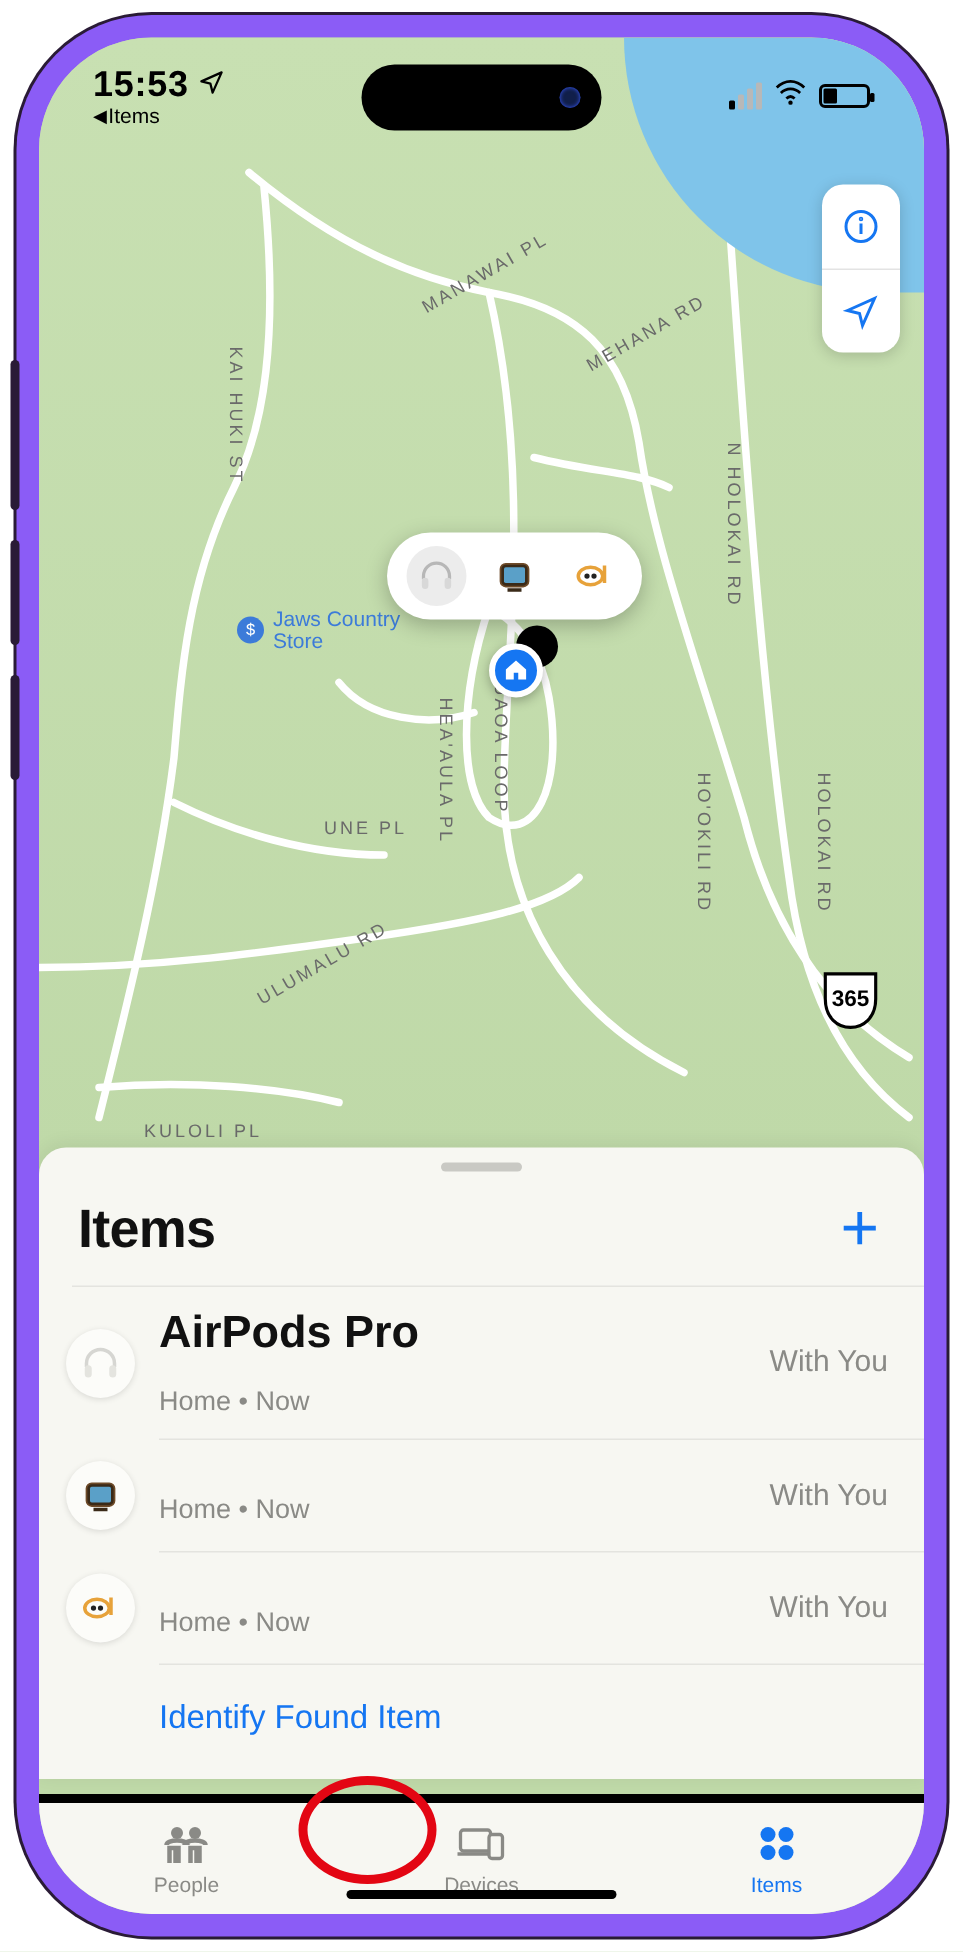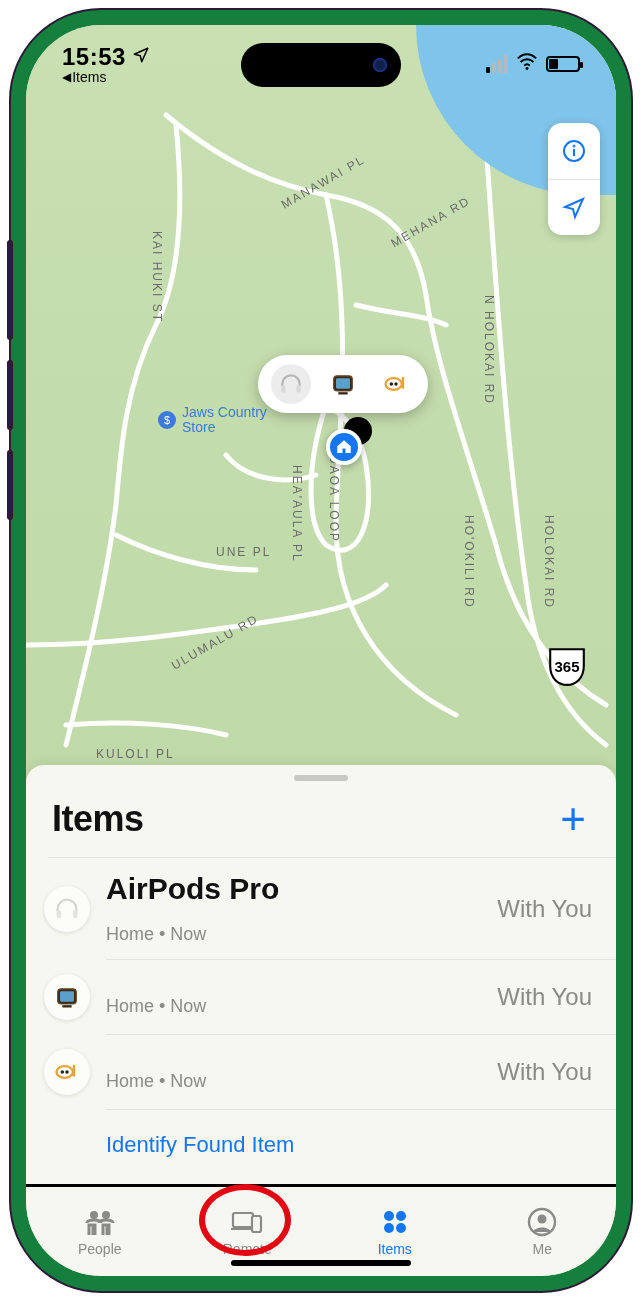--- a/index.html
+++ b/index.html
@@ -4,21 +4,21 @@
 <style>
   * { box-sizing: border-box; margin: 0; padding: 0; }
   html, body { width: 642px; height: 1301px; background: #fff; font-family: -apple-system, "Helvetica Neue", Helvetica, Arial, sans-serif; }
   
   .phone {
     position: relative;
     width: 620px;
     height: 1281px;
     margin: 10px auto;
     border-radius: 90px;
-    background: #15803d;
+    background: #8b5cf6;
     padding: 15px;
     box-shadow: 0 0 0 2px #2a1b36;
   }
   .screen {
     position: relative;
     width: 100%;
     height: 100%;
     border-radius: 75px;
     overflow: hidden;
     background: #bfd9a8;
@@ -135,28 +135,28 @@
   .row { display:flex; align-items:center; padding:14px 24px 14px 18px; gap:16px; }
   .row-icon {
     width:46px; height:46px; border-radius:50%; background:#fcfcf9;
     box-shadow:0 1px 4px rgba(0,0,0,0.12);
     display:flex; align-items:center; justify-content:center; font-size:24px; flex-shrink:0;
   }
   .row-icon.ghost { color:#cfcfcf; }
   .row-main { flex:1; min-width:0; }
   .row-title { font-size:30px; font-weight:700; color:#111; }
   .row-sub { font-size:18px; color:#8a8a86; margin-top:18px; }
-  .row-status { font-size:24px; color:#8a8a86; white-space:nowrap; }
+  .row-status { font-size:20px; color:#8a8a86; white-space:nowrap; }
   .row-divider { height:1px; background:#e4e4df; margin-left:80px; }
   .identify-row { padding:22px 24px 22px 80px; font-size:22px; color:#1576f2; cursor:pointer;}
 
   
   .tabbar {
-    position:absolute; left:0; right:0; bottom:0; height:92px;
-    background:#f7f7f2; border-top:3px solid #000000;
+    position:absolute; left:0; right:0; bottom:0; height:80px;
+    background:#f7f7f2; border-top:6px solid #000000;
     display:flex; z-index:40;
   }
   .tab { flex:1; display:flex; flex-direction:column; align-items:center; justify-content:center; gap:4px; color:#8a8a86; cursor:pointer; font-size:14px; position:relative;}
   .tab.active { color:#1576f2; }
   .tab svg { width:34px; height:30px; }
   .tab .lbl { font-size:14px; }
   .home-indicator { position:absolute; bottom:10px; left:50%; transform:translateX(-50%); width:180px; height:6px; background:#000; border-radius:3px; z-index:60;}
 
   .annot-circle {
     position:absolute; z-index:45; width:92px; height:72px; border:6px solid #e30613; border-radius:50%;
@@ -384,38 +384,30 @@
             <path d="M16 16 C 16 12, 30 12, 30 16" stroke="currentColor" stroke-width="3" fill="none"></path>
           </svg>
         <span class="lbl">People</span>
       </div>
       <div class="tab">
         <svg viewBox="0 0 34 30" fill="none" stroke="currentColor" stroke-width="2.2">
             <rect x="3" y="6" width="20" height="14" rx="2"></rect>
             <path d="M1 22 H25"></path>
             <rect x="22" y="9" width="9" height="16" rx="2" fill="#f7f7f2"></rect>
           </svg>
-        <span class="lbl">Remote</span>
+        <span class="lbl">Devices</span>
       </div>
       <div class="tab active">
         <svg viewBox="0 0 34 30" fill="currentColor">
             <circle cx="11" cy="9" r="5"></circle>
             <circle cx="23" cy="9" r="5"></circle>
             <circle cx="11" cy="21" r="5"></circle>
             <circle cx="23" cy="21" r="5"></circle>
           </svg>
         <span class="lbl">Items</span>
       </div>
-      <div class="tab">
-        <svg viewBox="0 0 34 30" fill="currentColor">
-            <circle cx="17" cy="15" r="13" fill="none" stroke="currentColor" stroke-width="2.4"></circle>
-            <circle cx="17" cy="12" r="4.5"></circle>
-            <path d="M8 25 C 10 19, 24 19, 26 25"></path>
-          </svg>
-        <span class="lbl">Me</span>
-      </div>
     </div>
 
     <div class="annot-circle"></div>
 
     <div class="home-indicator"></div>
   </div>
 </div>
 
 </body></html>

